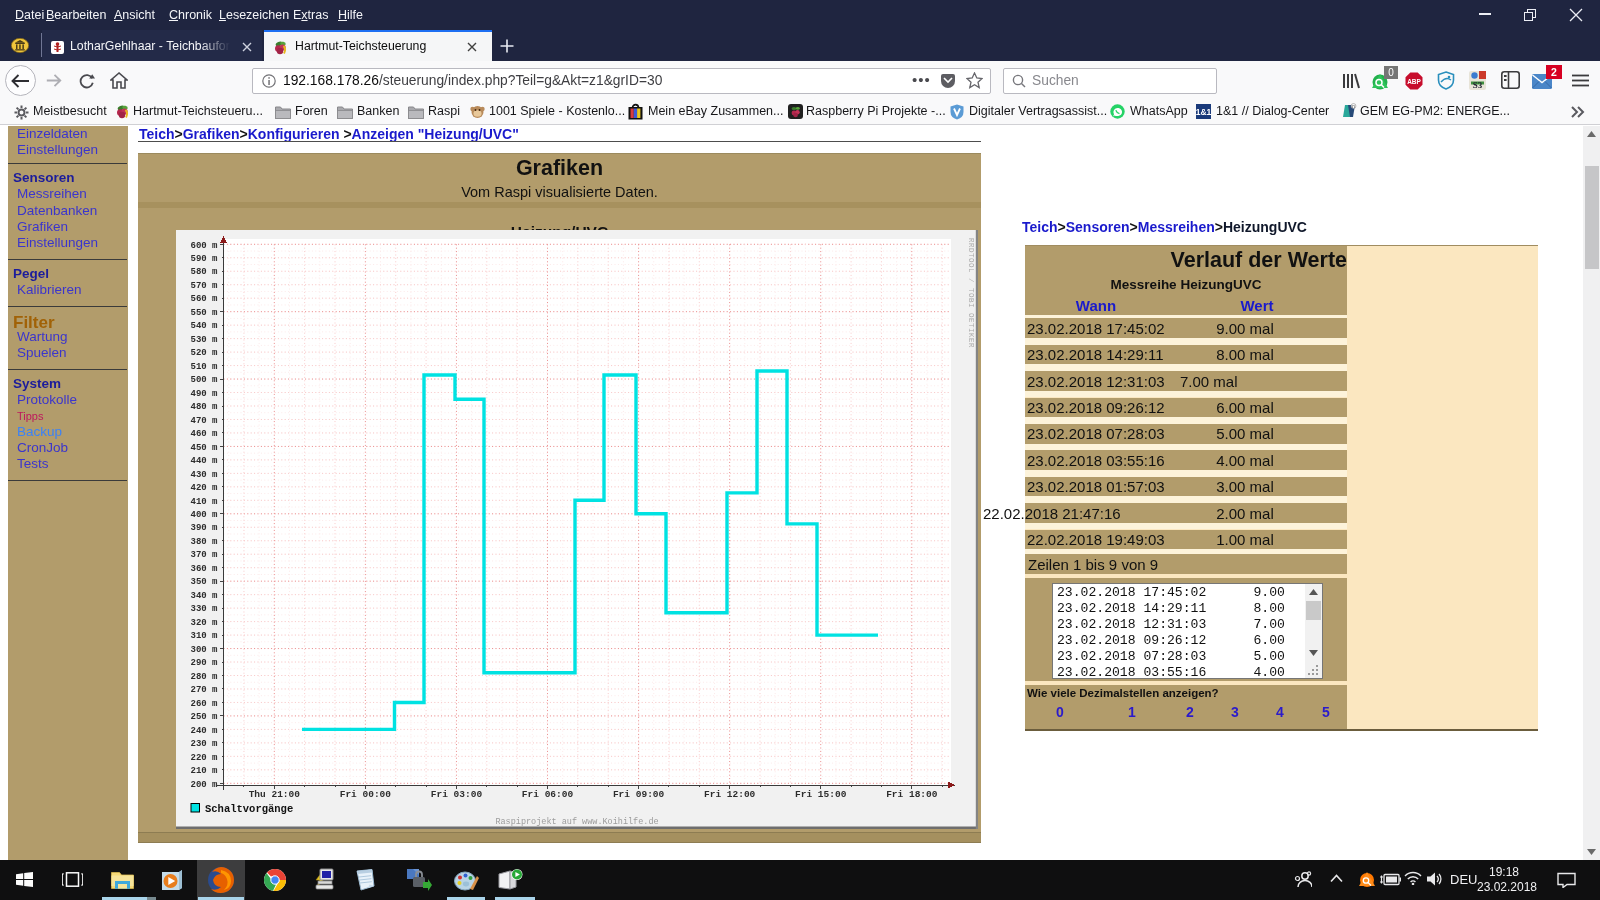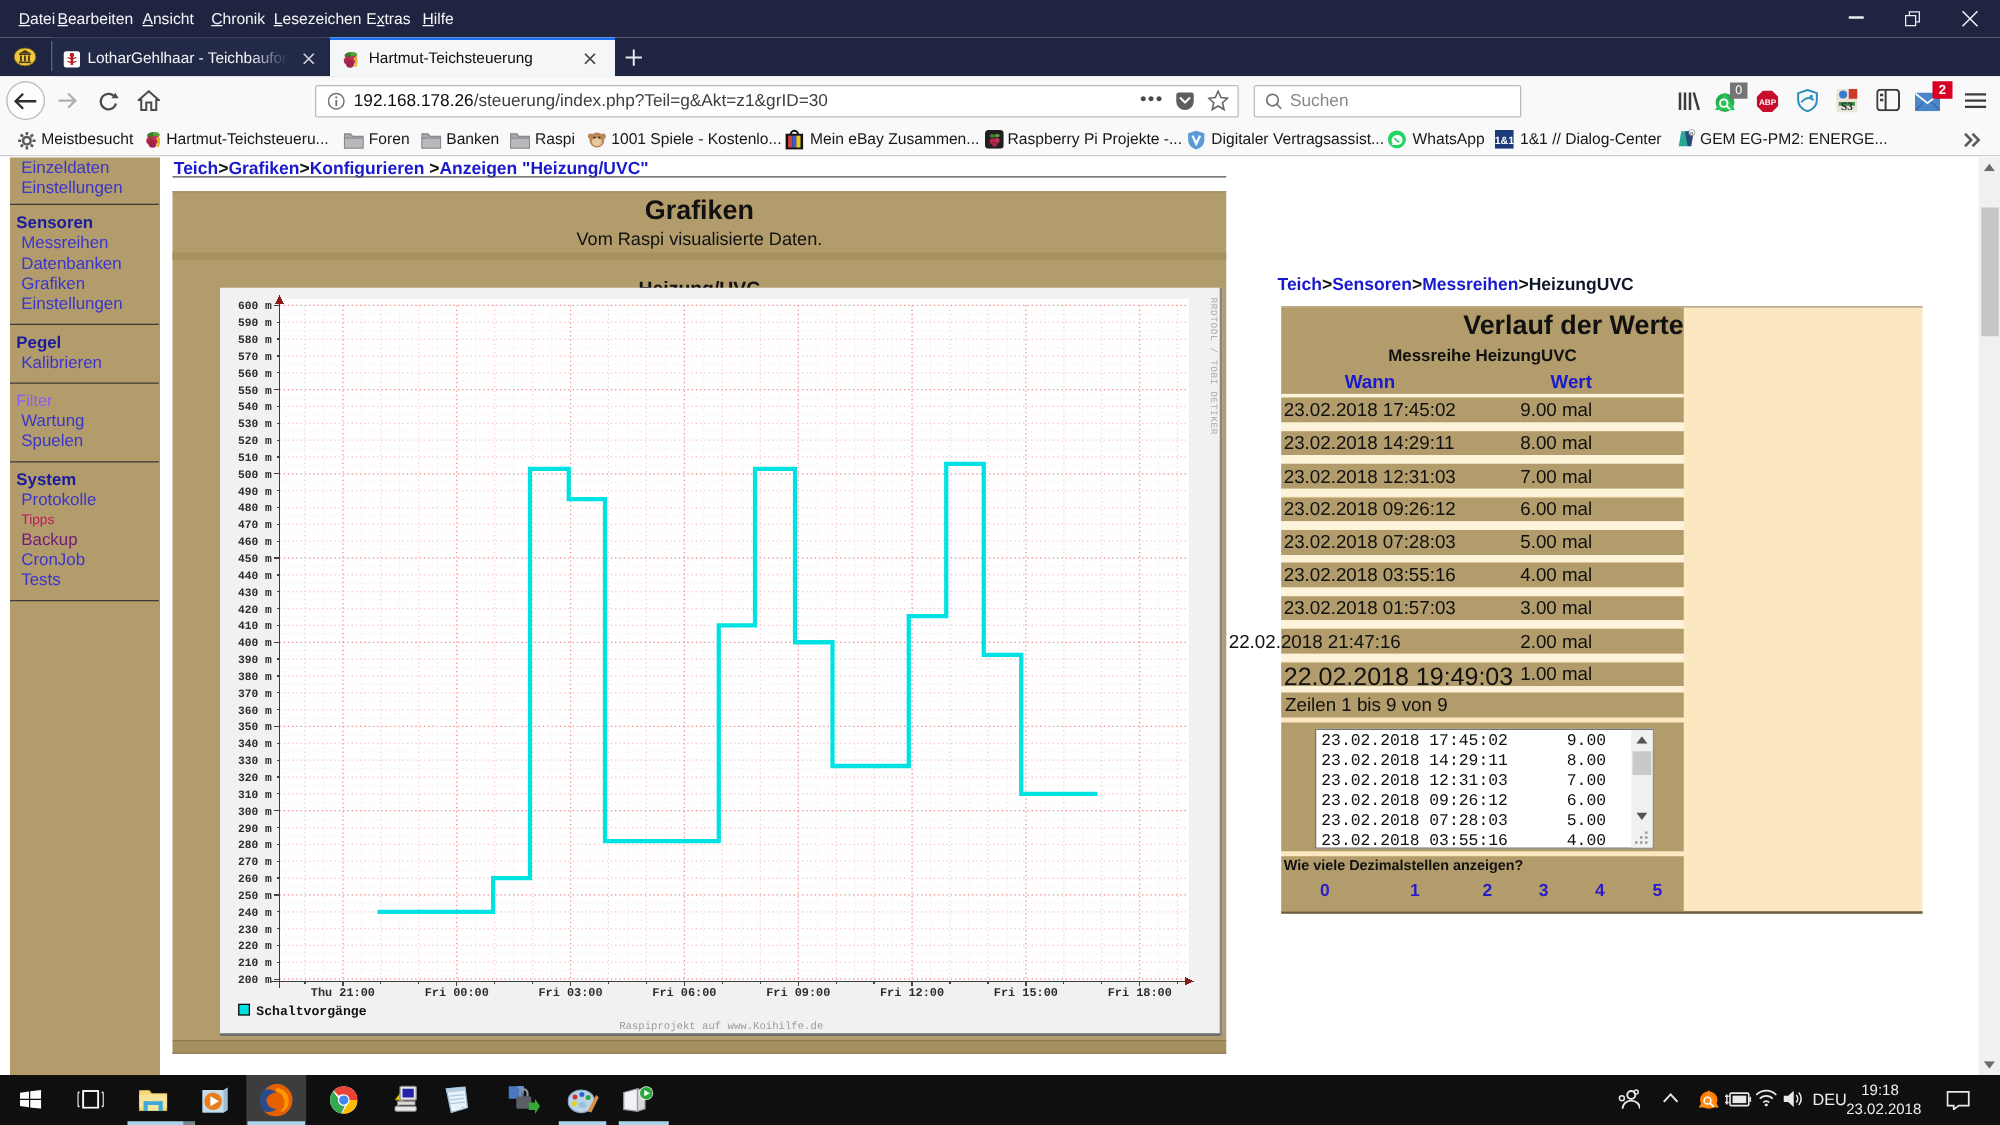--- a/index.html
+++ b/index.html
@@ -244,28 +244,28 @@
 <div class="abs" style="left:8px;top:162.5px;width:119px;height:1px;background:#3a3a3a"></div>
 <div class="abs" style="left:13px;top:170.0px;font-size:13.5px;font-weight:bold;color:#1c1c9b">Sensoren</div>
 <div class="abs" style="left:17px;top:186.0px;font-size:13.5px;color:#3b35cc">Messreihen</div>
 <div class="abs" style="left:17px;top:202.5px;font-size:13.5px;color:#3b35cc">Datenbanken</div>
 <div class="abs" style="left:17px;top:218.5px;font-size:13.5px;color:#3b35cc">Grafiken</div>
 <div class="abs" style="left:17px;top:234.5px;font-size:13.5px;color:#3b35cc">Einstellungen</div>
 <div class="abs" style="left:8px;top:258.5px;width:119px;height:1px;background:#3a3a3a"></div>
 <div class="abs" style="left:13px;top:265.5px;font-size:13.5px;font-weight:bold;color:#1c1c9b">Pegel</div>
 <div class="abs" style="left:17px;top:281.5px;font-size:13.5px;color:#3b35cc">Kalibrieren</div>
 <div class="abs" style="left:8px;top:305.5px;width:119px;height:1px;background:#3a3a3a"></div>
-<div class="abs" style="left:13px;top:312.5px;font-size:13px;font-weight:normal;color:#8b5cf6">Filter</div>
+<div class="abs" style="left:13px;top:312.5px;font-size:17px;font-weight:bold;color:#a16207">Filter</div>
 <div class="abs" style="left:17px;top:328.5px;font-size:13.5px;color:#3b35cc">Wartung</div>
 <div class="abs" style="left:17px;top:344.5px;font-size:13.5px;color:#3b35cc">Spuelen</div>
 <div class="abs" style="left:8px;top:368.5px;width:119px;height:1px;background:#3a3a3a"></div>
 <div class="abs" style="left:13px;top:375.5px;font-size:13.5px;font-weight:bold;color:#1c1c9b">System</div>
 <div class="abs" style="left:17px;top:391.5px;font-size:13.5px;color:#3b35cc">Protokolle</div>
 <div class="abs" style="left:17px;top:410px;font-size:11px;color:#be185d">Tipps</div>
-<div class="abs" style="left:17px;top:423.5px;font-size:13.5px;color:#701a75">Backup</div>
+<div class="abs" style="left:17px;top:423.5px;font-size:13.5px;color:#3b82f6">Backup</div>
 <div class="abs" style="left:17px;top:439.5px;font-size:13.5px;color:#3b35cc">CronJob</div>
 <div class="abs" style="left:17px;top:455.5px;font-size:13.5px;color:#3b35cc">Tests</div>
 <div class="abs" style="left:8px;top:479.5px;width:119px;height:1px;background:#3a3a3a"></div>
 <div class="abs" style="left:139px;top:126px;font-size:14px;font-weight:bold;color:#111"><span style="color:#1a1acc">Teich</span>&gt;<span style="color:#1a1acc">Grafiken</span>&gt;<span style="color:#1a1acc">Konfigurieren</span> &gt;<span style="color:#1a1acc">Anzeigen "Heizung/UVC"</span></div>
 <div class="abs" style="left:138px;top:140.5px;width:843px;height:1.5px;background:#4d4d4d"></div>
 <div class="abs" style="left:138px;top:152.5px;width:843px;height:679px;background:#b29c6b;border-top:1px solid #9b8a5e"></div>
 <div class="abs" style="left:138px;top:156px;width:843px;text-align:center;font-size:21.5px;font-weight:bold;color:#111">Grafiken</div>
 <div class="abs" style="left:138px;top:184px;width:843px;text-align:center;font-size:14.5px;color:#111">Vom Raspi visualisierte Daten.</div>
 <div class="abs" style="left:138px;top:201.5px;width:843px;height:6px;background:#a7915e"></div>
 <div class="abs" style="left:138px;top:223px;width:843px;text-align:center;font-size:15.5px;font-weight:bold;color:#111">Heizung/UVC</div>
@@ -586,21 +586,21 @@
 <div class="abs" style="left:1025px;top:318.3px;width:322px;height:19.7px;background:#b29c6b"></div>
 <div class="abs" style="left:1027px;top:319.8px;font-size:15px;color:#111">23.02.2018 17:45:02</div>
 <div class="abs" style="left:1180px;top:319.8px;width:130px;text-align:center;font-size:15px;color:#111">9.00 mal</div>
 <div class="abs" style="left:1025px;top:338.0px;width:322px;height:6.7px;background:#fdf3da"></div>
 <div class="abs" style="left:1025px;top:344.7px;width:322px;height:19.7px;background:#b29c6b"></div>
 <div class="abs" style="left:1027px;top:346.2px;font-size:15px;color:#111">23.02.2018 14:29:11</div>
 <div class="abs" style="left:1180px;top:346.2px;width:130px;text-align:center;font-size:15px;color:#111">8.00 mal</div>
 <div class="abs" style="left:1025px;top:364.4px;width:322px;height:6.7px;background:#fdf3da"></div>
 <div class="abs" style="left:1025px;top:371.1px;width:322px;height:19.7px;background:#b29c6b"></div>
 <div class="abs" style="left:1027px;top:372.6px;font-size:15px;color:#111">23.02.2018 12:31:03</div>
-<div class="abs" style="left:1180px;top:372.6px;width:130px;text-align:center;font-size:15px;color:#111">7.00 mal</div>
+<div class="abs" style="left:1180px;top:372.6px;width:130px;font-size:15px;color:#111">7.00 mal</div>
 <div class="abs" style="left:1025px;top:390.8px;width:322px;height:6.7px;background:#fdf3da"></div>
 <div class="abs" style="left:1025px;top:397.5px;width:322px;height:19.7px;background:#b29c6b"></div>
 <div class="abs" style="left:1027px;top:399.0px;font-size:15px;color:#111">23.02.2018 09:26:12</div>
 <div class="abs" style="left:1180px;top:399.0px;width:130px;text-align:center;font-size:15px;color:#111">6.00 mal</div>
 <div class="abs" style="left:1025px;top:417.2px;width:322px;height:6.7px;background:#fdf3da"></div>
 <div class="abs" style="left:1025px;top:423.9px;width:322px;height:19.7px;background:#b29c6b"></div>
 <div class="abs" style="left:1027px;top:425.4px;font-size:15px;color:#111">23.02.2018 07:28:03</div>
 <div class="abs" style="left:1180px;top:425.4px;width:130px;text-align:center;font-size:15px;color:#111">5.00 mal</div>
 <div class="abs" style="left:1025px;top:443.6px;width:322px;height:6.7px;background:#fdf3da"></div>
 <div class="abs" style="left:1025px;top:450.3px;width:322px;height:19.7px;background:#b29c6b"></div>
@@ -609,21 +609,21 @@
 <div class="abs" style="left:1025px;top:470.0px;width:322px;height:6.7px;background:#fdf3da"></div>
 <div class="abs" style="left:1025px;top:476.7px;width:322px;height:19.7px;background:#b29c6b"></div>
 <div class="abs" style="left:1027px;top:478.2px;font-size:15px;color:#111">23.02.2018 01:57:03</div>
 <div class="abs" style="left:1180px;top:478.2px;width:130px;text-align:center;font-size:15px;color:#111">3.00 mal</div>
 <div class="abs" style="left:1025px;top:496.4px;width:322px;height:6.7px;background:#fdf3da"></div>
 <div class="abs" style="left:1025px;top:503.1px;width:322px;height:19.7px;background:#b29c6b"></div>
 <div class="abs" style="left:983px;top:504.6px;font-size:15px;color:#111">22.02.2018 21:47:16</div>
 <div class="abs" style="left:1180px;top:504.6px;width:130px;text-align:center;font-size:15px;color:#111">2.00 mal</div>
 <div class="abs" style="left:1025px;top:522.8px;width:322px;height:6.7px;background:#fdf3da"></div>
 <div class="abs" style="left:1025px;top:529.5px;width:322px;height:19.7px;background:#b29c6b"></div>
-<div class="abs" style="left:1027px;top:531.0px;font-size:20px;color:#111">22.02.2018 19:49:03</div>
+<div class="abs" style="left:1027px;top:531.0px;font-size:15px;color:#111">22.02.2018 19:49:03</div>
 <div class="abs" style="left:1180px;top:531.0px;width:130px;text-align:center;font-size:15px;color:#111">1.00 mal</div>
 <div class="abs" style="left:1025px;top:549.2px;width:322px;height:6.7px;background:#fdf3da"></div>
 <div class="abs" style="left:1025px;top:554px;width:322px;height:19.5px;background:#b29c6b"></div>
 <div class="abs" style="left:1028px;top:556px;font-size:15px;color:#111">Zeilen 1 bis 9 von 9</div>
 <div class="abs" style="left:1025px;top:577.5px;width:322px;height:103.5px;background:#b29c6b"></div>
 <div class="abs" style="left:1052px;top:583px;width:271px;height:96px;background:#fff;border:1px solid #767676"></div>
 <div class="abs" style="left:1057px;top:585px;width:248px;height:92px;overflow:hidden;font-family:'Liberation Mono',monospace;font-size:13.1px;line-height:16px;color:#111;white-space:pre">23.02.2018 17:45:02      9.00
 23.02.2018 14:29:11      8.00
 23.02.2018 12:31:03      7.00
 23.02.2018 09:26:12      6.00

